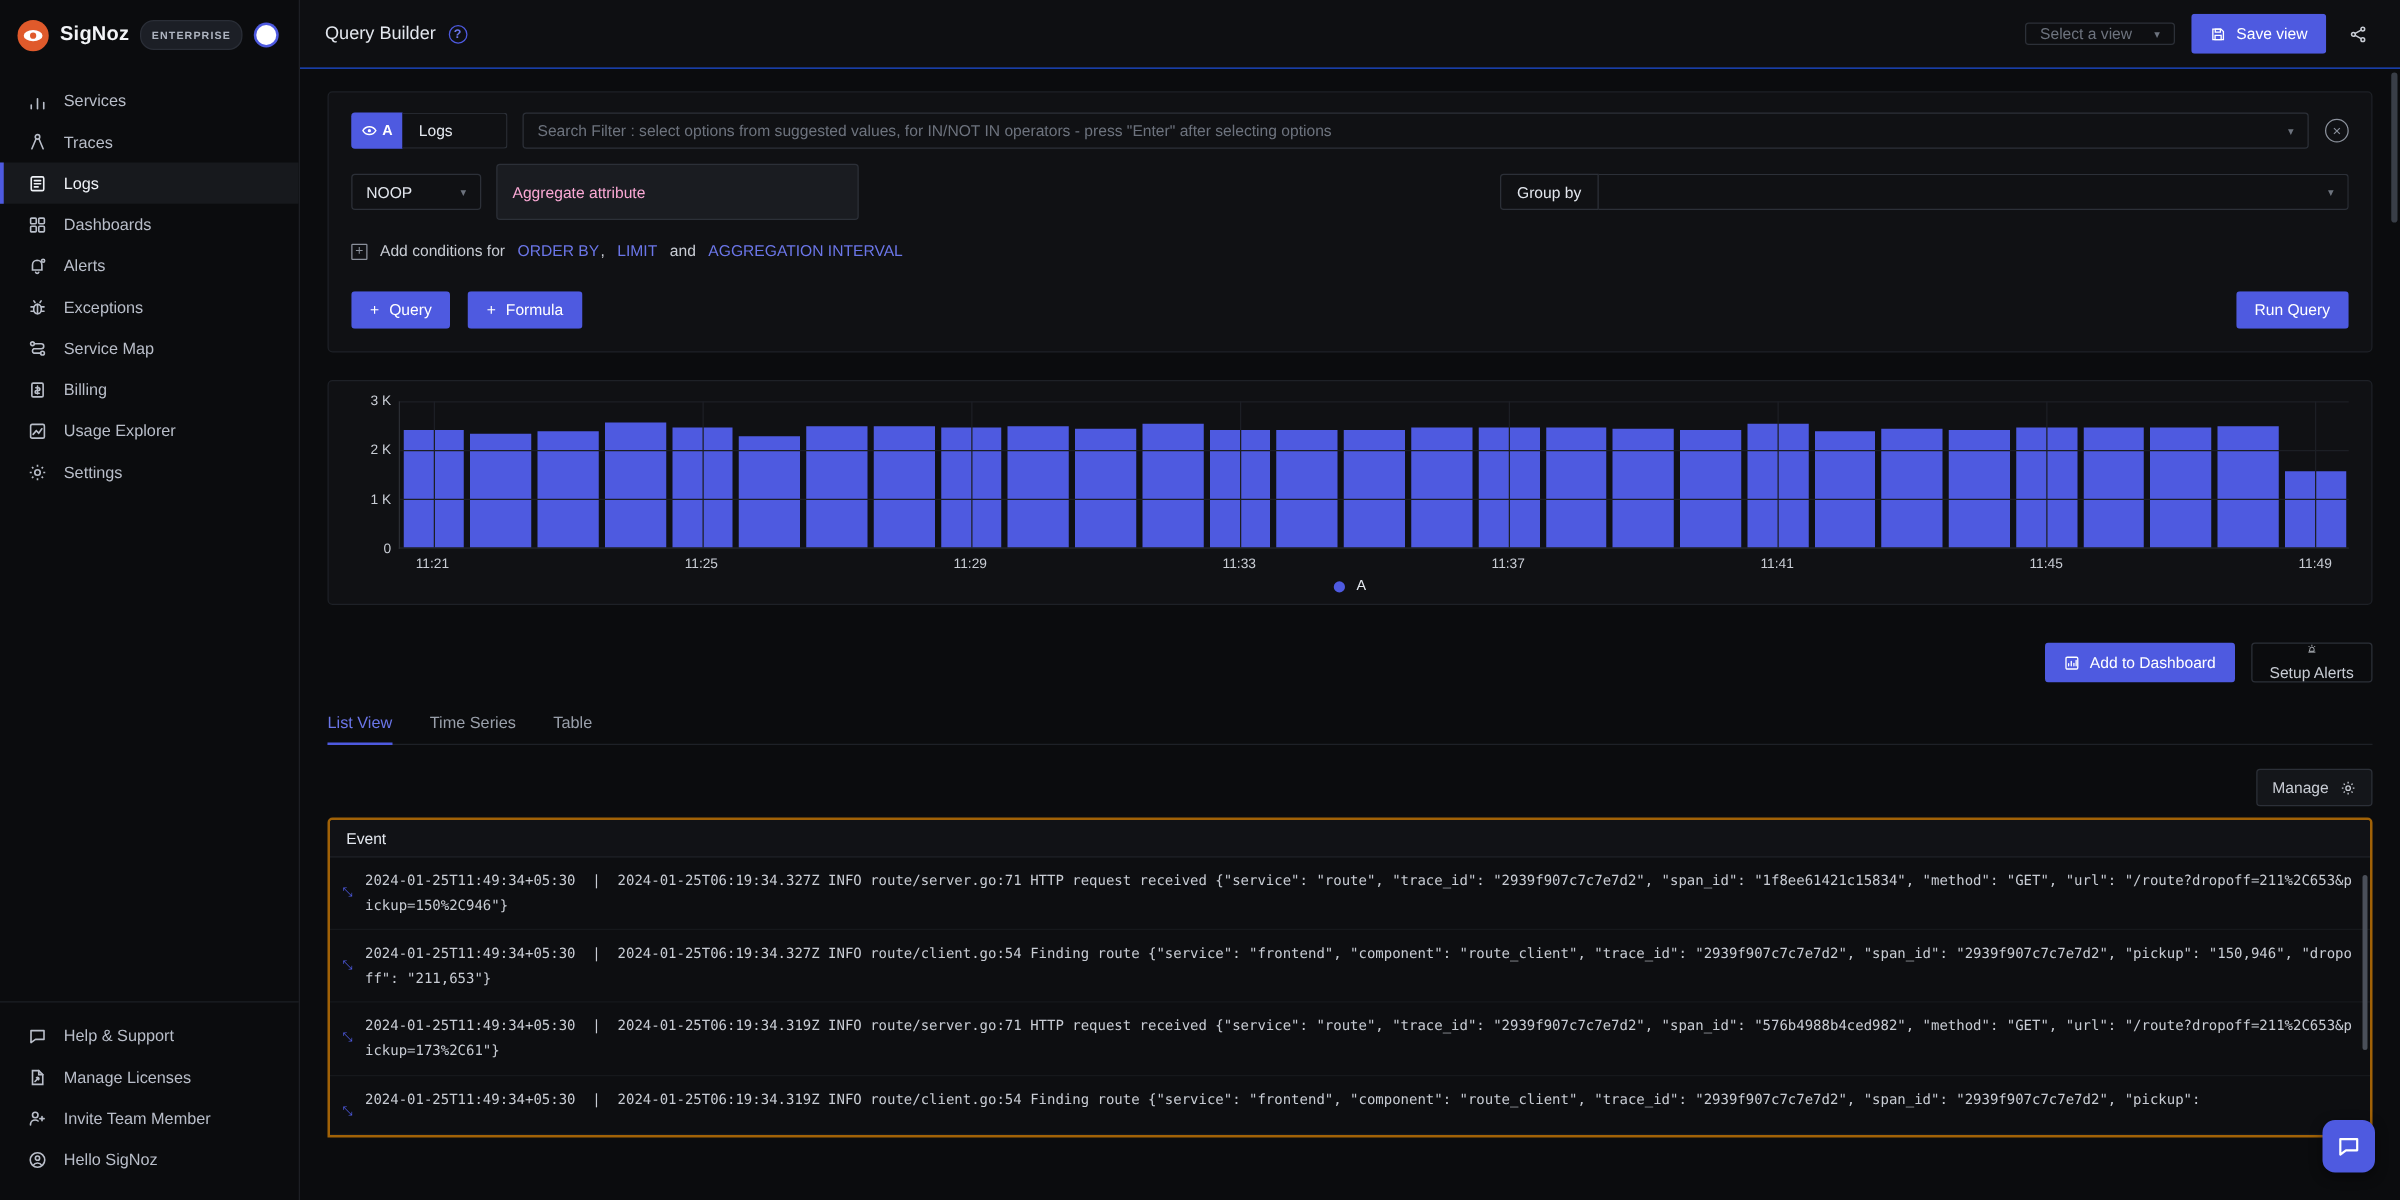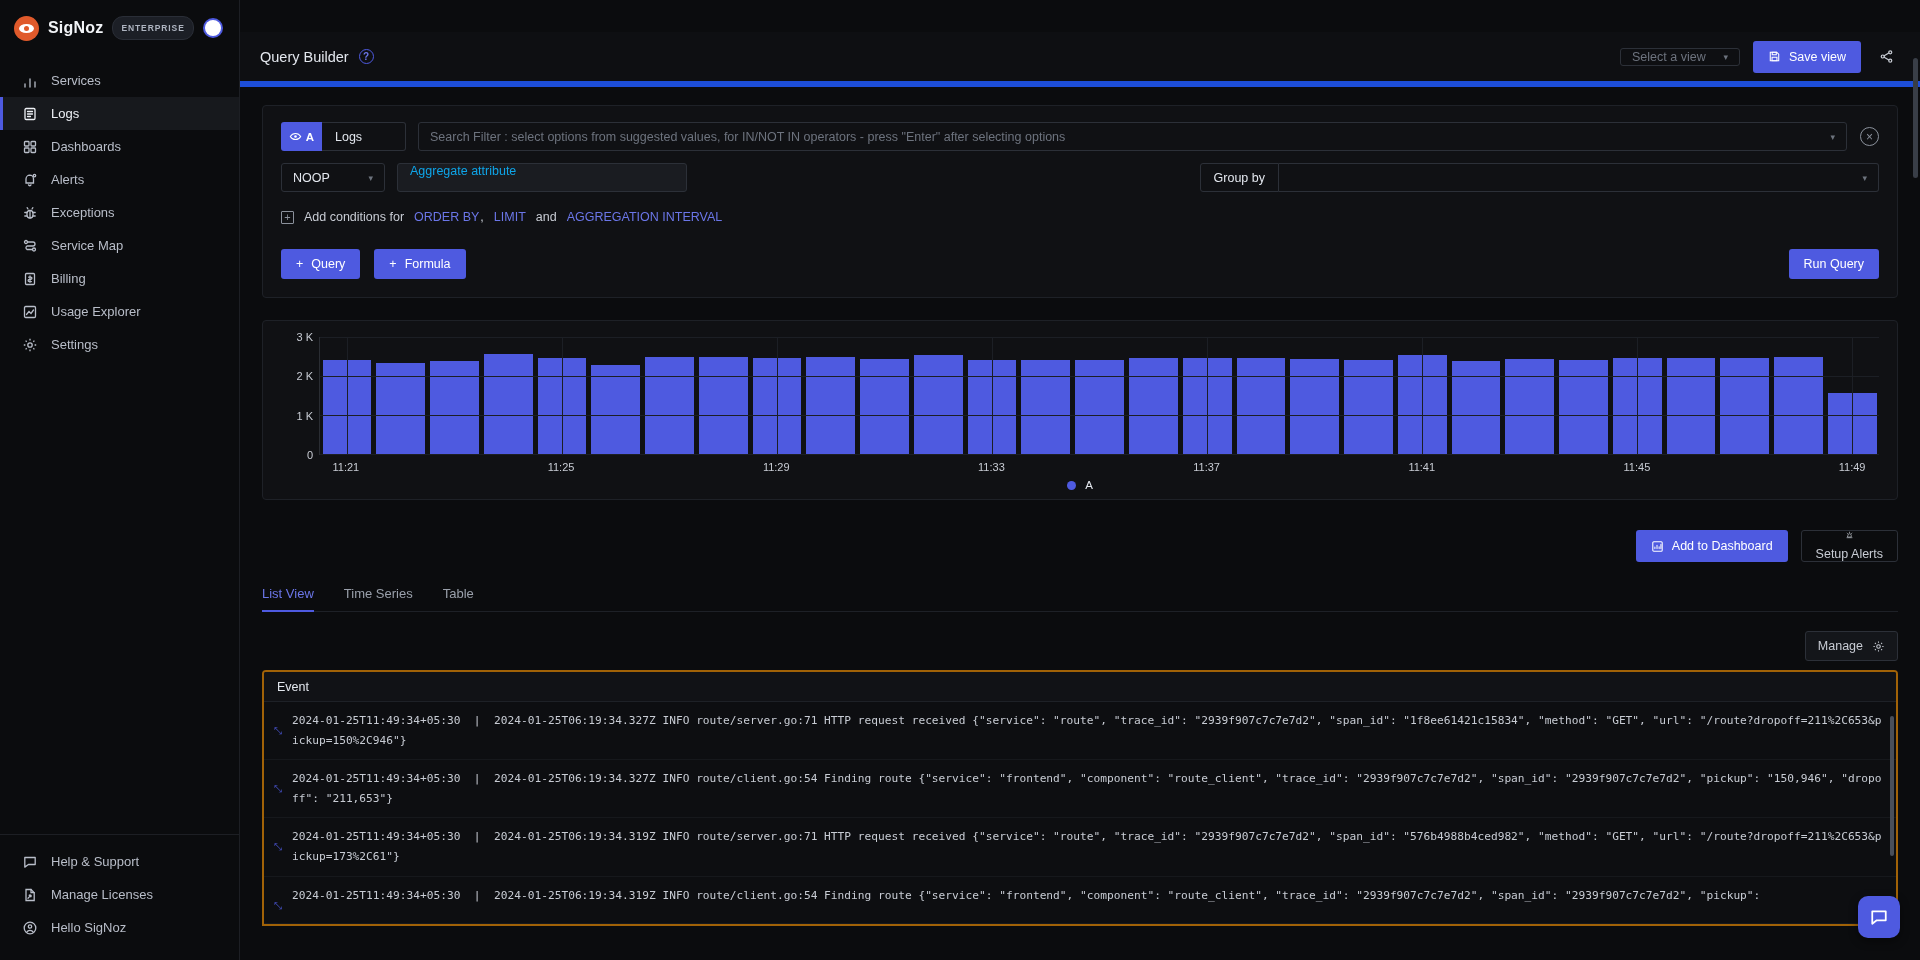--- a/index.html
+++ b/index.html
@@ -70,24 +70,23 @@
 
   .sidebar-bottom { border-top: 1px solid #1d1f24; padding: 10px 0 16px; }
   .sidebar-bottom .nav-item { height: 33px; }
 
   
   .main {
     flex: 1 1 auto; height: 960px; background: #0b0c0e;
     overflow: hidden; position: relative;
   }
   .topbar {
-    height: 55px; border-bottom: 6px solid #1d4ed8;
+    height: 55px; border-bottom: 1px solid #1d4ed8;
     display: flex; align-items: center; padding: 0 22px 0 20px; gap: 10px;
     background: #0e0f12;
-    margin-top: 32px;
   }
   .page-title { font-size: 14.5px; color: #e3e7ee; }
   .help-circle {
     width: 15px; height: 15px; border-radius: 50%; border: 1.3px solid #4e5ae0;
     color: #6b76e8; font-size: 10px; display: flex; align-items: center; justify-content: center;
     cursor: pointer; font-weight: bold;
   }
   .topbar-right { margin-left: auto; display: flex; align-items: center; gap: 13px; }
   .select-view {
     height: 18px; min-width: 120px; border: 1px solid #2c3038; border-radius: 3px;
@@ -135,23 +134,23 @@
     display: flex; align-items: center; justify-content: center; cursor: pointer; flex: 0 0 19px;
     line-height: 1;
   }
   .qb-row2 { display: flex; align-items: center; margin-top: 12px; gap: 0; }
   .agg-select {
     width: 104px; height: 29px; border: 1px solid #2c3038; border-radius: 3px;
     display: flex; align-items: center; padding: 0 11px; font-size: 12.5px;
     color: #e3e7ee; cursor: pointer; background: #101114; flex: 0 0 104px;
   }
   .agg-attr {
-    margin-left: 12px; width: 290px; height: 29px; background: #1a1c21;
-    border: 1px solid #2c3038; border-radius: 3px; display: flex; 
-    padding: 0 12px; color: #0ea5e9; font-size: 12.5px; cursor: text; flex: 0 0 290px;
+    margin-left: 12px; width: 290px; height: 45px; background: #1a1c21;
+    border: 1px solid #2c3038; border-radius: 3px; display: flex; align-items: center;
+    padding: 0 12px; color: #f9a8d4; font-size: 12.5px; cursor: text; flex: 0 0 290px;
   }
   .groupby-wrap { margin-left: auto; display: flex; align-items: center; }
   .groupby-label {
     height: 29px; border: 1px solid #2c3038; border-radius: 3px 0 0 3px;
     display: flex; align-items: center; padding: 0 13px; font-size: 12.5px; color: #e3e7ee;
   }
   .groupby-field {
     width: 600px; height: 29px; border: 1px solid #2c3038; border-left: none;
     border-radius: 0 3px 3px 0; display: flex; align-items: center; padding: 0 11px;
     color: #6d737e; font-size: 12.5px; cursor: text;
@@ -269,20 +268,27 @@
       </span>
     </div>
 
     <nav class="nav">
       <div class="nav-item">
         <svg class="nav-icon" viewBox="0 0 16 16" fill="none" stroke="#b9bec9" stroke-width="1.3" stroke-linecap="round">
             <path d="M3 11v3M8 6v8M13 9v5"></path>
           </svg>
         <span class="nav-label">Services</span>
       </div>
+      <div class="nav-item">
+        <svg class="nav-icon" viewBox="0 0 16 16" fill="none" stroke="#b9bec9" stroke-width="1.3" stroke-linecap="round">
+            <circle cx="8" cy="3.5" r="1.8"></circle>
+            <path d="M6.8 5.2 3.5 13M9.2 5.2 12.5 13"></path>
+          </svg>
+        <span class="nav-label">Traces</span>
+      </div>
       <div class="nav-item active">
         <svg class="nav-icon" viewBox="0 0 16 16" fill="none" stroke="#eef1f6" stroke-width="1.3" stroke-linecap="round">
             <rect x="3" y="2.5" width="10" height="11" rx="1.2"></rect>
             <path d="M5.5 5.5h5M5.5 8h5M5.5 10.5h3"></path>
           </svg>
         <span class="nav-label">Logs</span>
       </div>
       <div class="nav-item">
         <svg class="nav-icon" viewBox="0 0 16 16" fill="none" stroke="#b9bec9" stroke-width="1.3">
             <rect x="2.5" y="2.5" width="4.5" height="4.5" rx=".8"></rect>
@@ -345,20 +351,28 @@
           </svg>
         <span class="nav-label">Help &amp; Support</span>
       </div>
       <div class="nav-item">
         <svg class="nav-icon" viewBox="0 0 16 16" fill="none" stroke="#b9bec9" stroke-width="1.3" stroke-linecap="round">
             <path d="M4 2.5h5l3.2 3.2v7.8H4z"></path>
             <path d="M9 2.5v3.2h3.2"></path>
             <path d="M6 11.2 8.3 8.9M7.2 8.2a1.1 1.1 0 1 1 1.6 1.6"></path>
           </svg>
         <span class="nav-label">Manage Licenses</span>
+      </div>
+      <div class="nav-item">
+        <svg class="nav-icon" viewBox="0 0 16 16" fill="none" stroke="#b9bec9" stroke-width="1.3" stroke-linecap="round">
+            <circle cx="6.2" cy="5" r="2.2"></circle>
+            <path d="M2.4 13v-.8a3.8 3.8 0 0 1 3.8-3.2c.9 0 1.7.3 2.3.8"></path>
+            <path d="M11.6 6.2v3.4M9.9 7.9h3.4"></path>
+          </svg>
+        <span class="nav-label">Invite Team Member</span>
       </div>
       <div class="nav-item">
         <svg class="nav-icon" viewBox="0 0 16 16" fill="none" stroke="#b9bec9" stroke-width="1.3">
             <circle cx="8" cy="8" r="5.8"></circle>
             <circle cx="8" cy="6.5" r="1.7"></circle>
             <path d="M4.6 12.3a4 4 0 0 1 6.8 0"></path>
           </svg>
         <span class="nav-label">Hello SigNoz</span>
       </div>
     </div>

